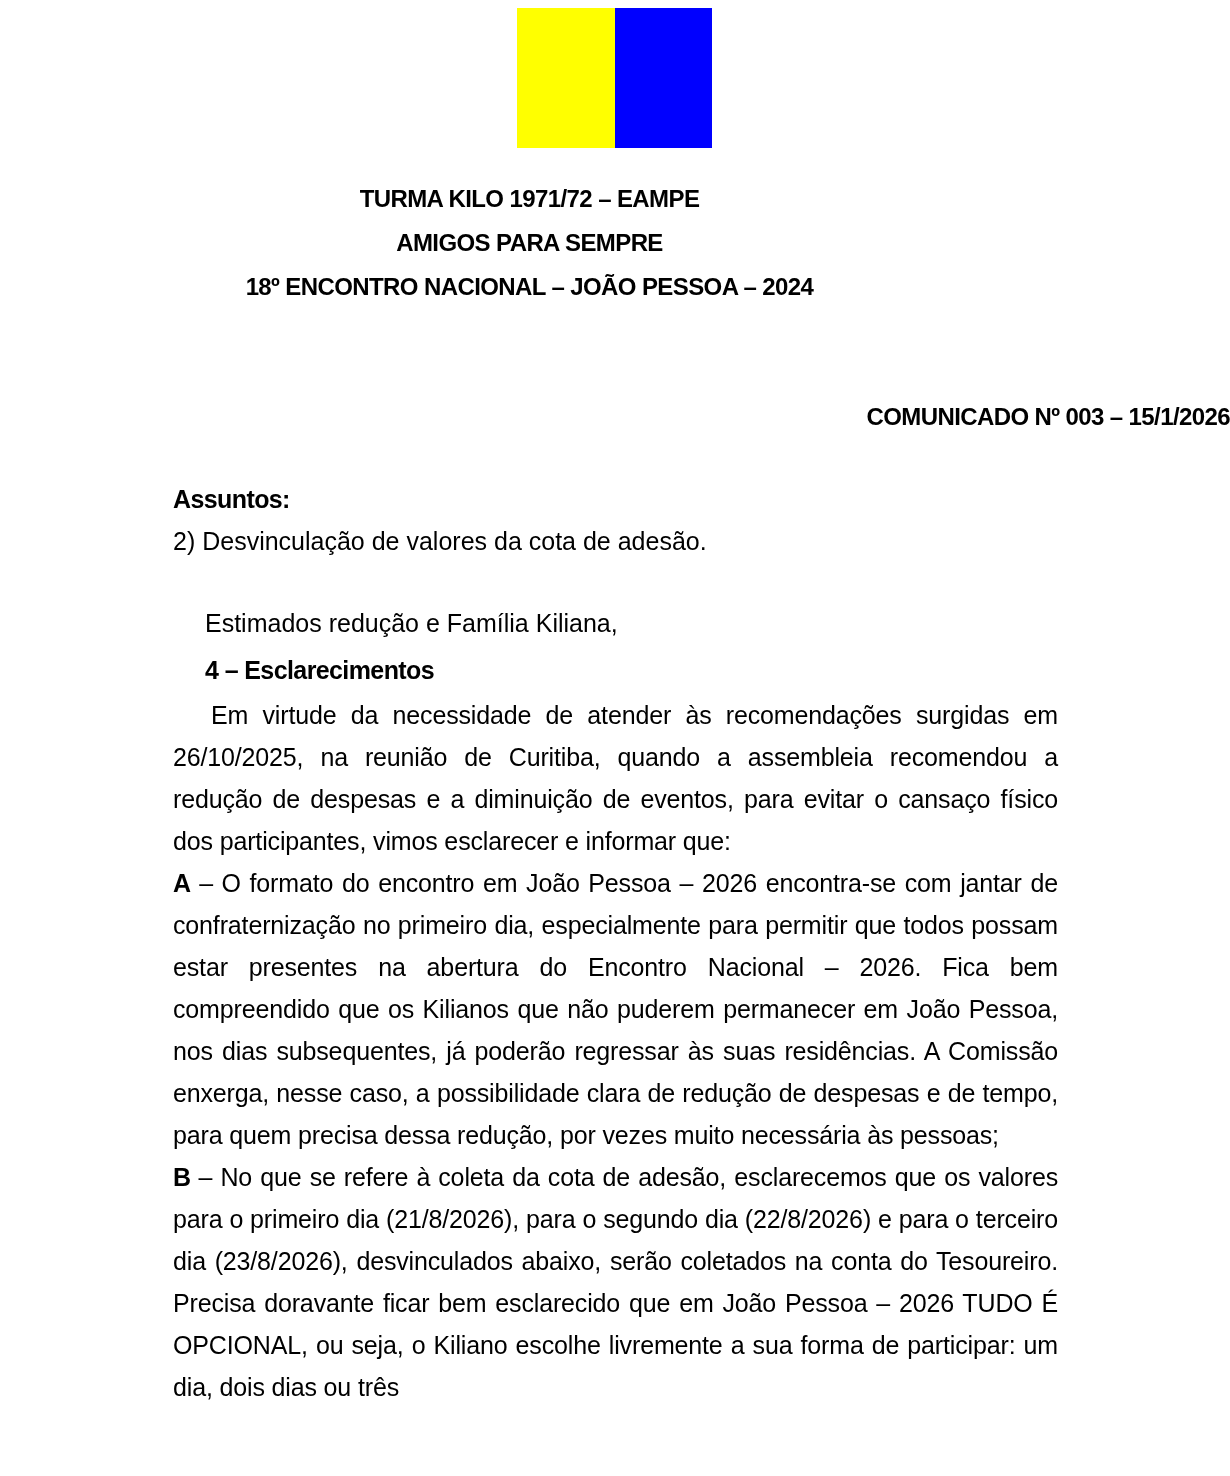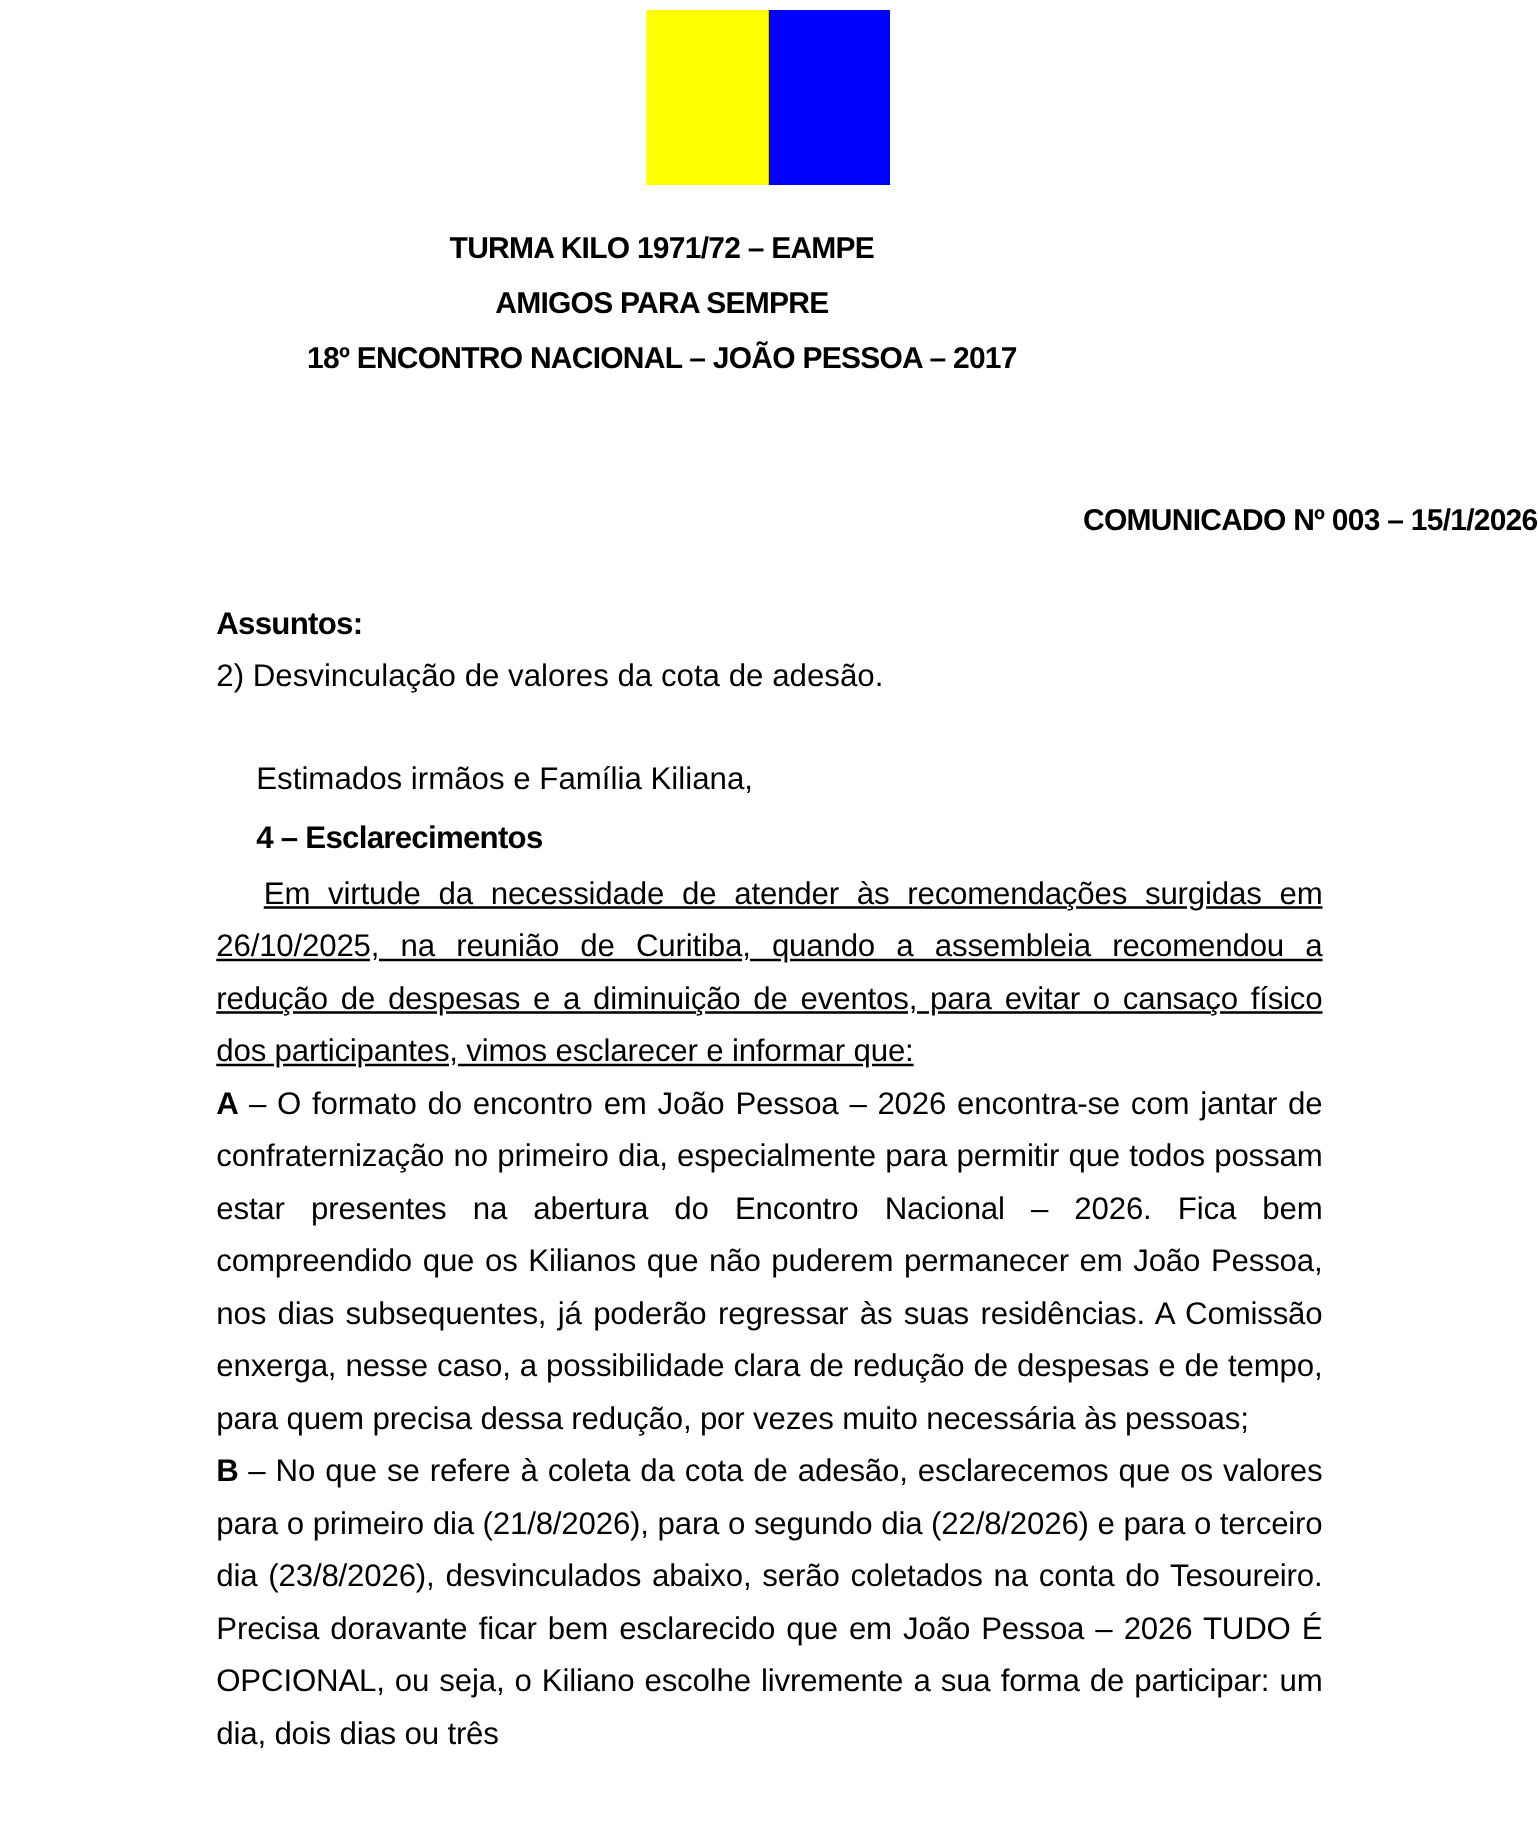--- a/index.html
+++ b/index.html
@@ -10,44 +10,44 @@
     .headings .h { font-weight: bold; font-size: 24px; letter-spacing: -0.6px; height: 44px; line-height: 38px; }
     .comunicado { position: absolute; left: 0; width: 1230px; top: 398px; text-align: right; font-weight: bold; font-size: 24px; letter-spacing: -0.6px; line-height: 38px; }
     .content { position: absolute; left: 173px; width: 885px; top: 480px; font-size: 25px; }
     .line { height: 42px; line-height: 38px; white-space: nowrap; }
     .b { font-weight: bold; letter-spacing: -0.6px; }
     .indent { padding-left: 32px; }
     .greet { margin-top: 40px; height: 44px; }
     .sec { height: 46px; line-height: 44px; }
     .para { text-align: justify; line-height: 42px; }
     .para p { margin: 0; }
-    .first-indent { text-indent: 38px; text-decoration: underline; }
+    .first-indent { text-indent: 38px; }
     .narrow { font-family: "Liberation Sans", sans-serif; letter-spacing: -0.15px; }
   </style>
 </head>
 <body>
 
 <div class="flag">
   <div class="stripe" style="background: rgb(255, 255, 0);"></div>
   <div class="stripe" style="background: rgb(0, 0, 255);"></div>
 </div>
 
 <div class="headings">
   <div class="h">TURMA KILO 1971/72 – EAMPE</div>
   <div class="h">AMIGOS PARA SEMPRE</div>
-  <div class="h">18º ENCONTRO NACIONAL – JOÃO PESSOA – 2017</div>
+  <div class="h">18º ENCONTRO NACIONAL – JOÃO PESSOA – 2024</div>
 </div>
 
 <div class="comunicado">COMUNICADO Nº 003 – 15/1/2026</div>
 
 <div class="content">
   <div class="line b">Assuntos:</div>
   <div class="line">2) Desvinculação de valores da cota de adesão.</div>
 
-  <div class="line indent greet">Estimados irmãos e Família Kiliana,</div>
+  <div class="line indent greet">Estimados redução e Família Kiliana,</div>
 
   <div class="line indent b sec">4 – Esclarecimentos</div>
 
   <div class="para narrow">
     <p class="first-indent">Em virtude da necessidade de atender às recomendações surgidas em 26/10/2025, na reunião de Curitiba, quando a assembleia recomendou a redução de despesas e a diminuição de eventos, para evitar o cansaço físico dos participantes, vimos esclarecer e informar que:</p>
     <p><span class="b">A</span><span> – O formato do encontro em João Pessoa – 2026 encontra-se com jantar de confraternização no primeiro dia, especialmente para permitir que todos possam estar presentes na abertura do Encontro Nacional – 2026. Fica bem compreendido que os Kilianos que não puderem permanecer em João Pessoa, nos dias subsequentes, já poderão regressar às suas residências. A Comissão enxerga, nesse caso, a possibilidade clara de redução de despesas e de tempo, para quem precisa dessa redução, por vezes muito necessária às pessoas;</span></p>
     <p><span class="b">B</span><span> – No que se refere à coleta da cota de adesão, esclarecemos que os valores para o primeiro dia (21/8/2026), para o segundo dia (22/8/2026) e para o terceiro dia (23/8/2026), desvinculados abaixo, serão coletados na conta do Tesoureiro. Precisa doravante ficar bem esclarecido que em João Pessoa – 2026 TUDO É OPCIONAL, ou seja, o Kiliano escolhe livremente a sua forma de participar: um dia, dois dias ou três</span></p>
   </div>
 </div>
 

